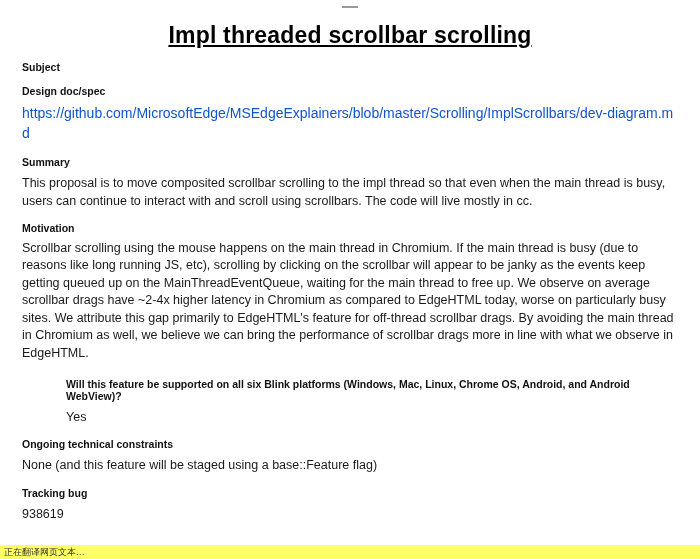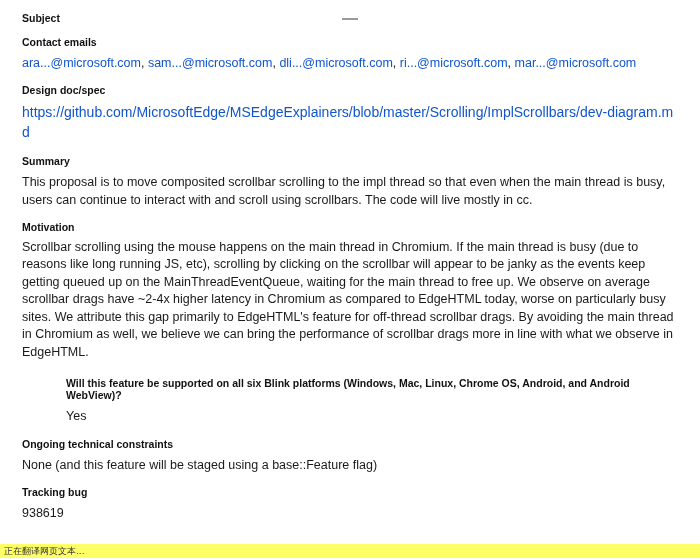--- a/index.html
+++ b/index.html
@@ -69,51 +69,46 @@
   .emails {
     font-size: 12.5px;
     color: #1155cc;
   }
   .emails .sep {
     color: #1a1a1a;
   }
   .footer-strip {
     position: absolute;
     left: 0;
-    bottom: 13px;
+    bottom: 0;
     width: 100%;
     height: 14px;
     background: #ffff66;
     font-size: 9px;
     line-height: 14px;
     color: #333;
     padding-left: 4px;
     box-sizing: border-box;
     font-family: "DejaVu Sans", sans-serif;
   }
   .q1 { margin-top: 16px; margin-left: 44px; }
 </style>
 </head>
 <body>
 
 <div class="page">
 
   <div class="top-stub"></div>
 
+  <h1 class="doc-title">Impl threaded scrollbar scrolling</h1>
 
   <div class="section">
     <div class="sec-head">Subject</div>
   </div>
 
-  <div class="section">
-    <div class="sec-head">Contact emails</div>
-    <div class="sec-body emails">
-      <a class="link">ara...@microsoft.com</a><span class="sep">, </span><a class="link">sam...@microsoft.com</a><span class="sep">, </span><a class="link">dli...@microsoft.com</a><span class="sep">, </span><a class="link">ri...@microsoft.com</a><span class="sep">, </span><a class="link">mar...@microsoft.com</a>
-    </div>
-  </div>
 
   <div class="section">
     <div class="sec-head">Design doc/spec</div>
     <div class="sec-body">
       <a class="link" style="font-size:14px;">https://github.com/MicrosoftEdge/MSEdgeExplainers/blob/master/Scrolling/ImplScrollbars/dev-diagram.md</a>
     </div>
   </div>
 
   <div class="section">
     <div class="sec-head">Summary</div>

